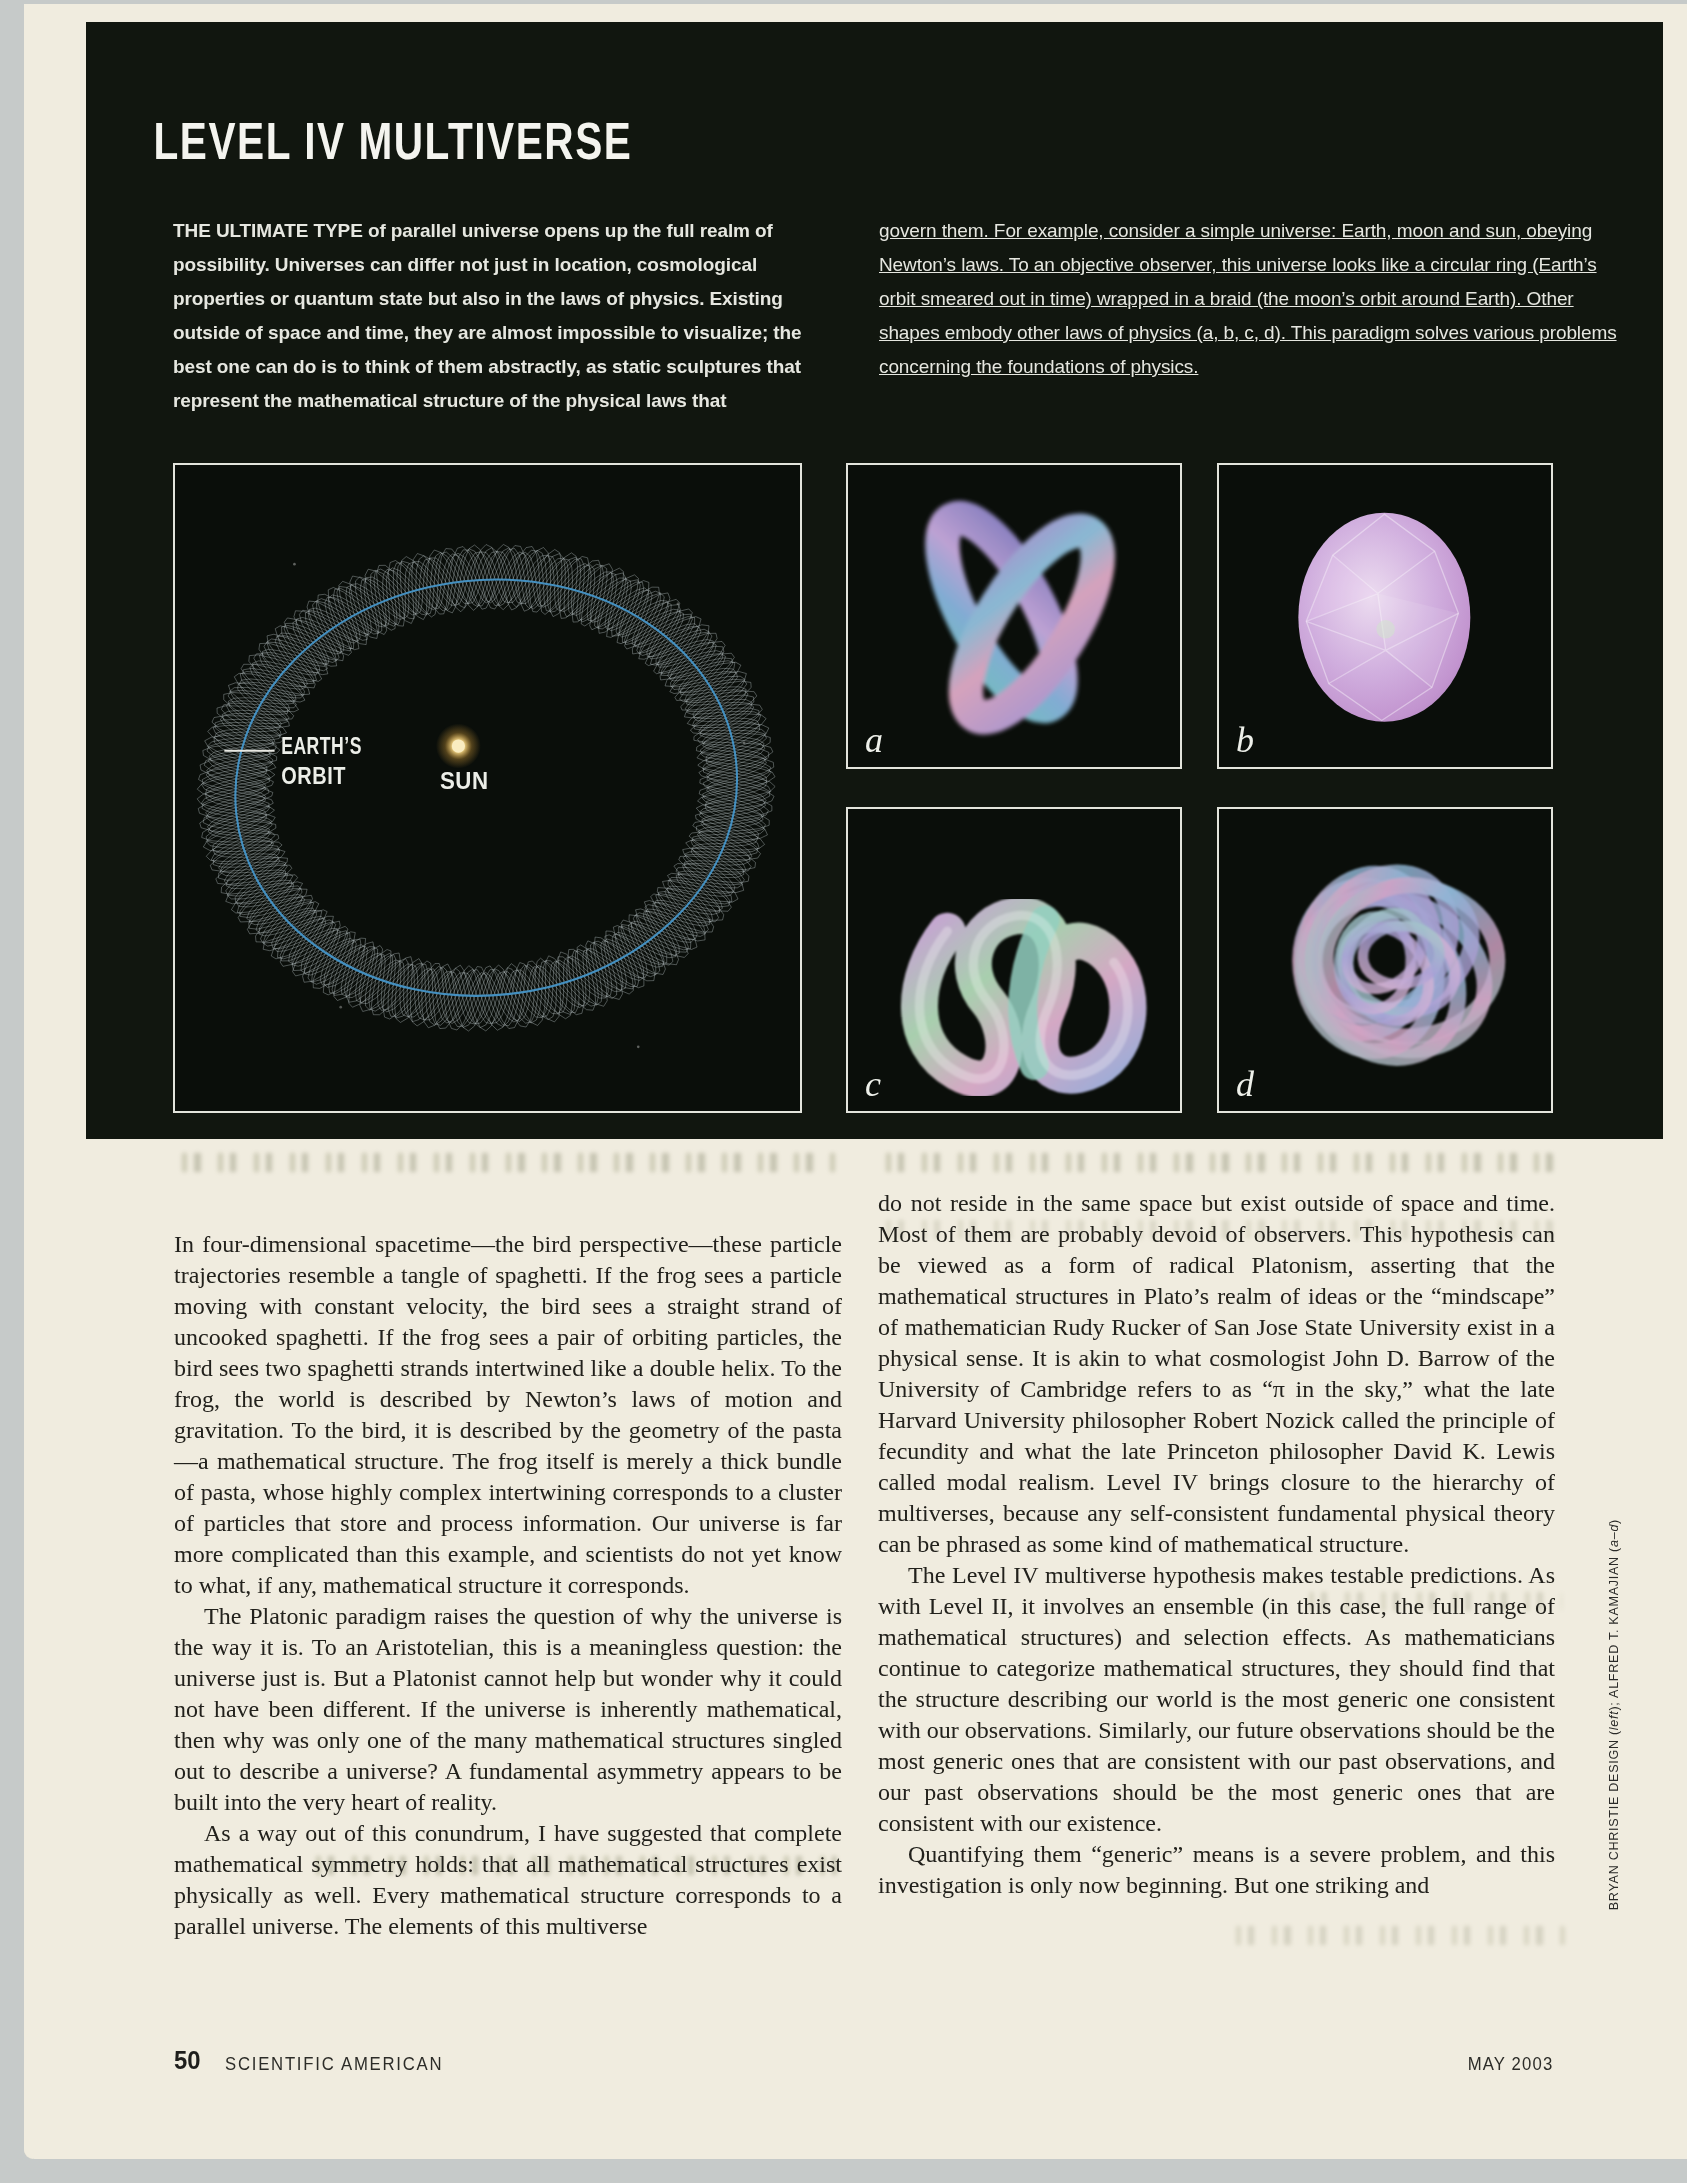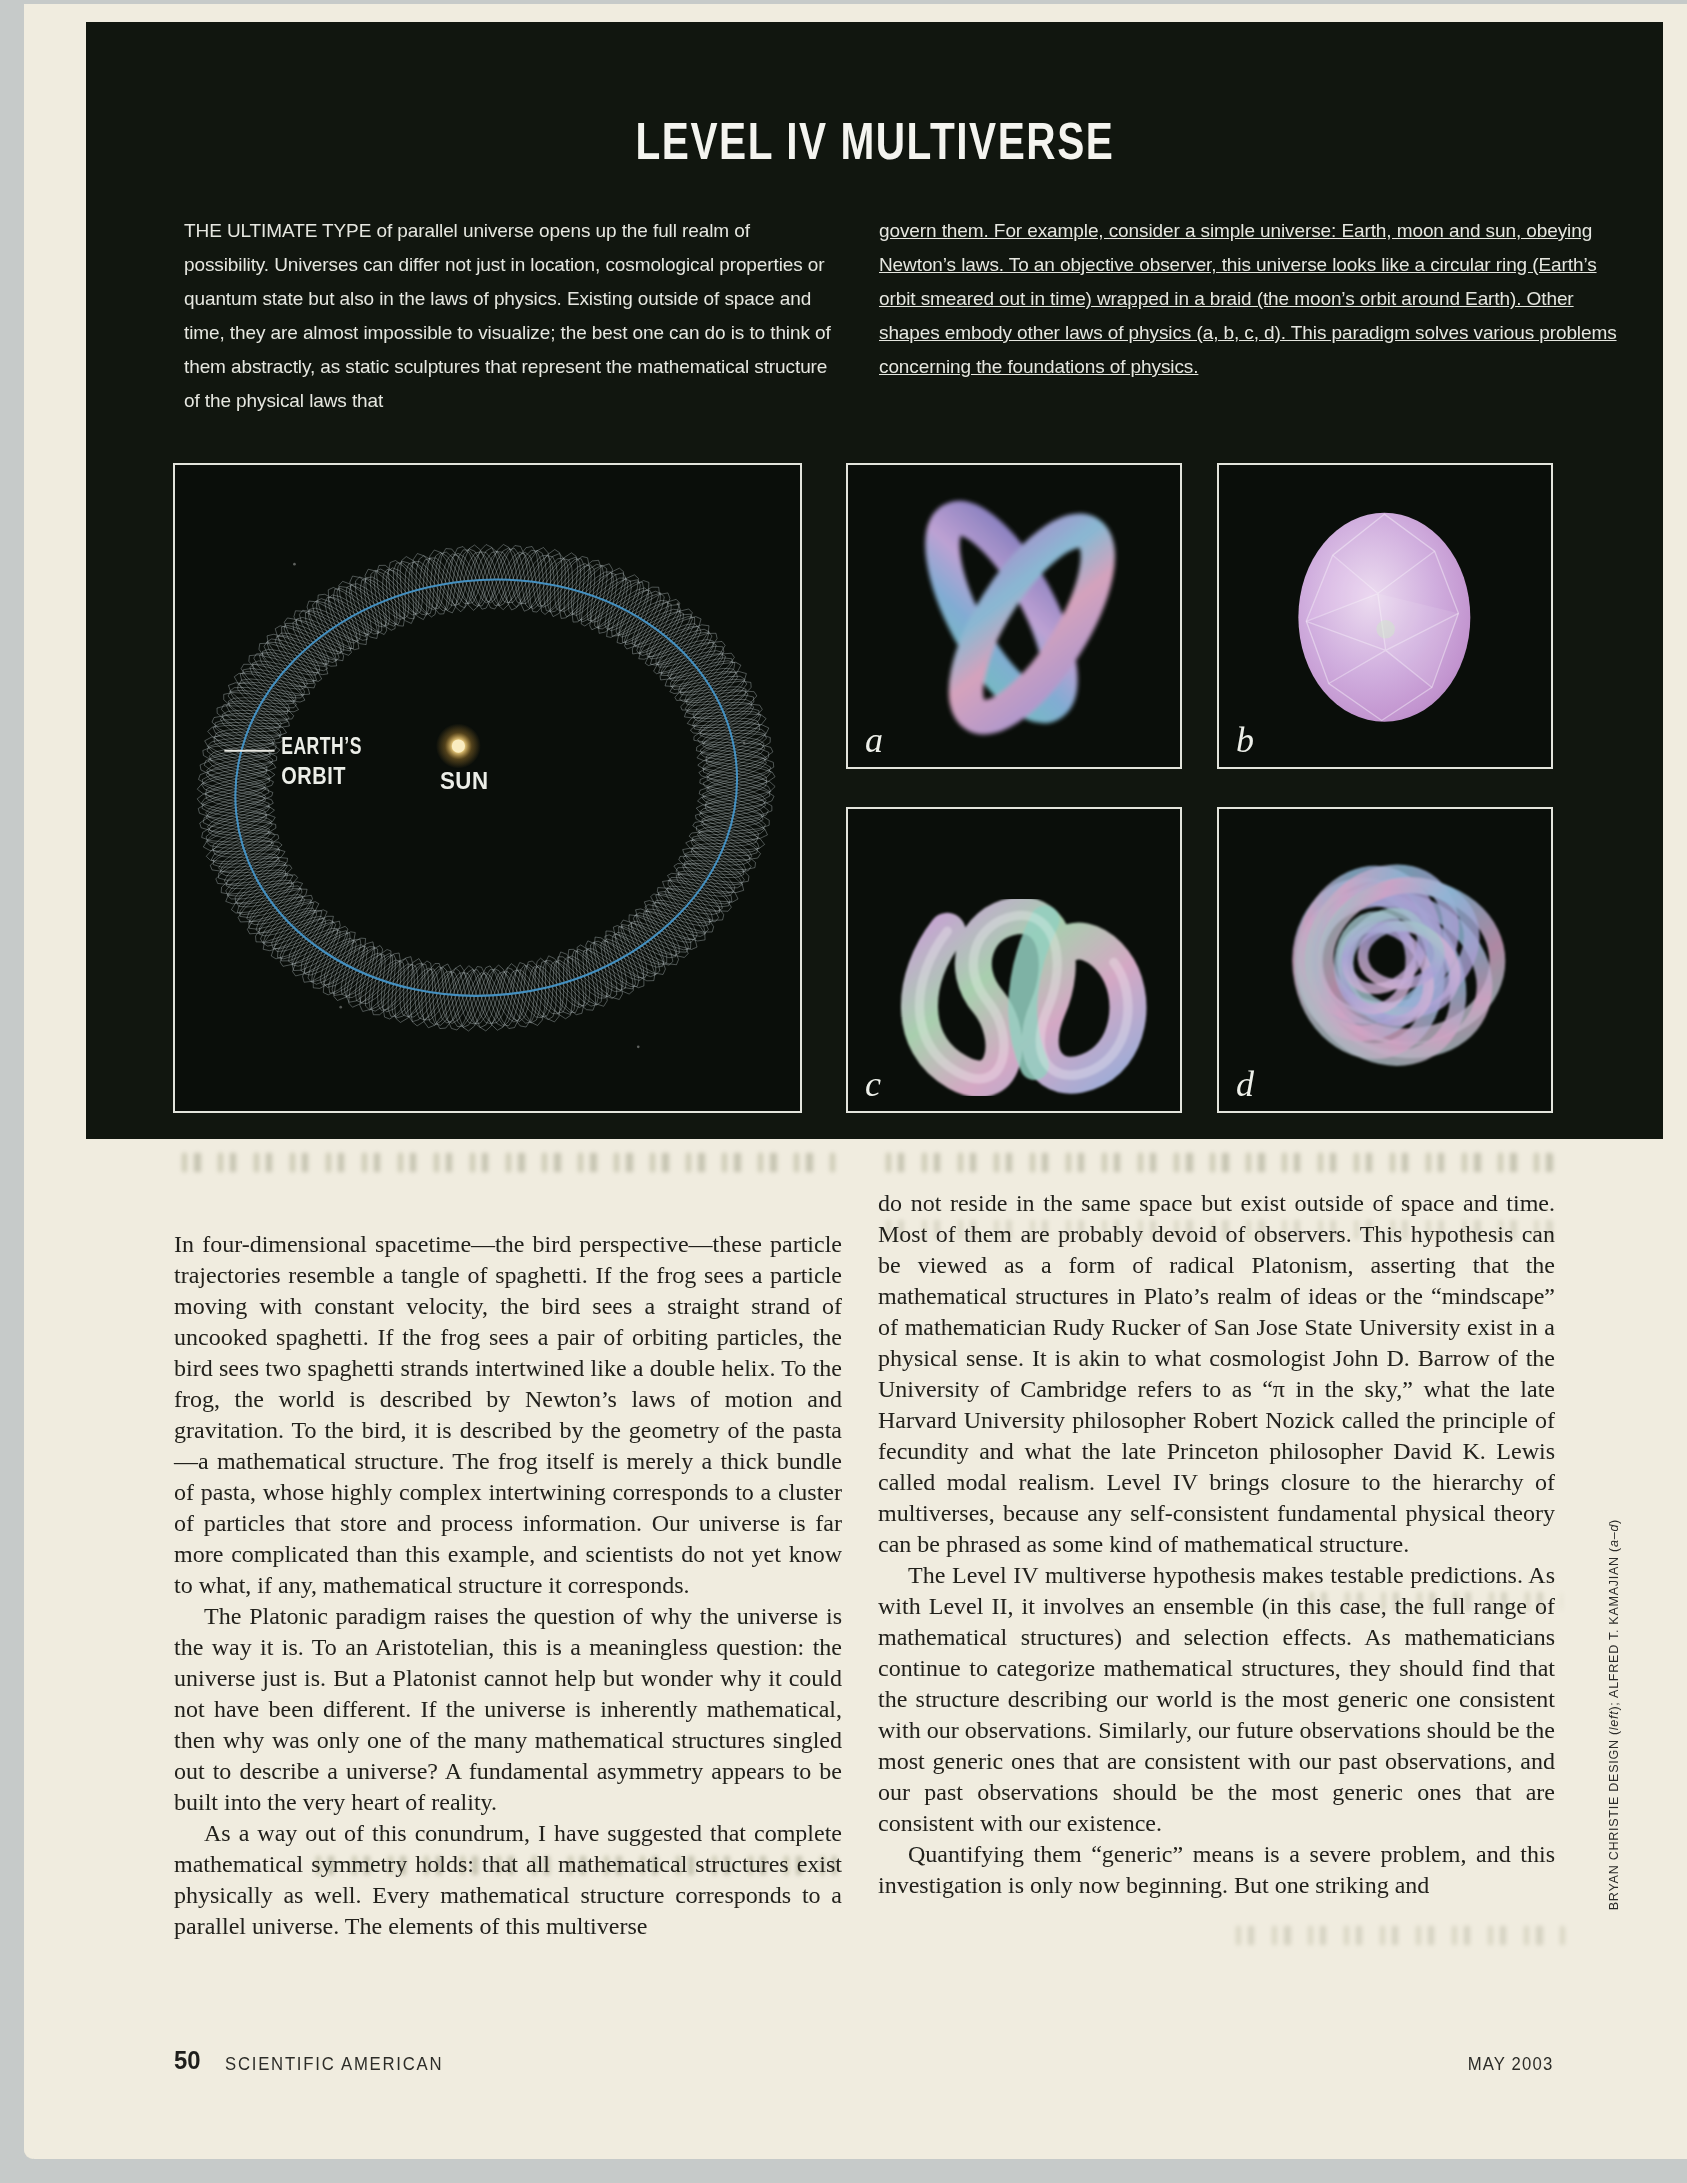--- a/index.html
+++ b/index.html
@@ -13,26 +13,26 @@
   .e3{left:36px;top:6.6px;width:10px;height:2148px;background:repeating-linear-gradient(180deg,#7c4a38 0 26.5px,#5d3028 26.5px 46px,#8a5a42 46px 63px);}
   .e4{left:46px;top:6.6px;width:6px;height:2146px;background:#eae6d8;}
   .e5{left:50px;top:397px;width:6px;height:1581px;background:#cf8e52;opacity:.9;}
   .e6{left:56px;top:16px;width:11.2px;height:389px;background:#94abbd;}
   .e7{left:56px;top:405px;width:11.2px;height:602px;background:#2fa6c2;}
   .e8{left:56px;top:1007px;width:11.2px;height:1143px;background:#e8e4d4;}
   .e9{left:68px;top:5.3px;width:2px;height:2148px;background:repeating-linear-gradient(180deg,#45403a 0 46px,#cfccbc 46px 73px);}
   .e10{left:70px;top:4px;width:16px;height:2153px;background:#eeeadc;}
   
   .dark-panel{position:absolute;left:62px;top:18px;width:1577px;height:1117px;background:#11160f;}
-  .title-wrap{position:absolute;left:0;right:0;top:93px;text-align:center;}
+  .title-wrap{position:absolute;left:0;right:0;top:93px;}
   .title-wrap span{display:inline-block;transform:scaleX(.78);transform-origin:50% 50%;
     font:700 52px/1 "Liberation Sans",sans-serif;color:#f4f4ef;letter-spacing:2px;white-space:nowrap;}
   .intro{position:absolute;top:192px;margin:0;font:400 19px/34px "Liberation Sans",sans-serif;
     color:#e6e7e0;letter-spacing:-0.1px;text-align:left;}
-  .intro.left{left:98px;width:652px;}
+  .intro.left{left:87px;width:652px;font-weight:bold;}
   .intro.right{left:793px;width:738px;text-decoration:underline;}
   .frame{position:absolute;border:2px solid #e3e4dc;background:#0a0e0a;box-sizing:border-box;text-decoration:underline;}
   .frame svg{position:absolute;left:0;top:0;width:100%;height:100%;}
   .main-frame{left:87px;top:441px;width:629px;height:650px;}
   .fa{left:760px;top:441px;width:336px;height:306px;}
   .fb{left:1131px;top:441px;width:336px;height:306px;}
   .fc{left:760px;top:785px;width:336px;height:306px;}
   .fd{left:1131px;top:785px;width:336px;height:306px;}
   .panel-label{position:absolute;left:17px;bottom:9.3px;font:italic 36px/1 "Liberation Serif",serif;color:#eef0ea;}
   

